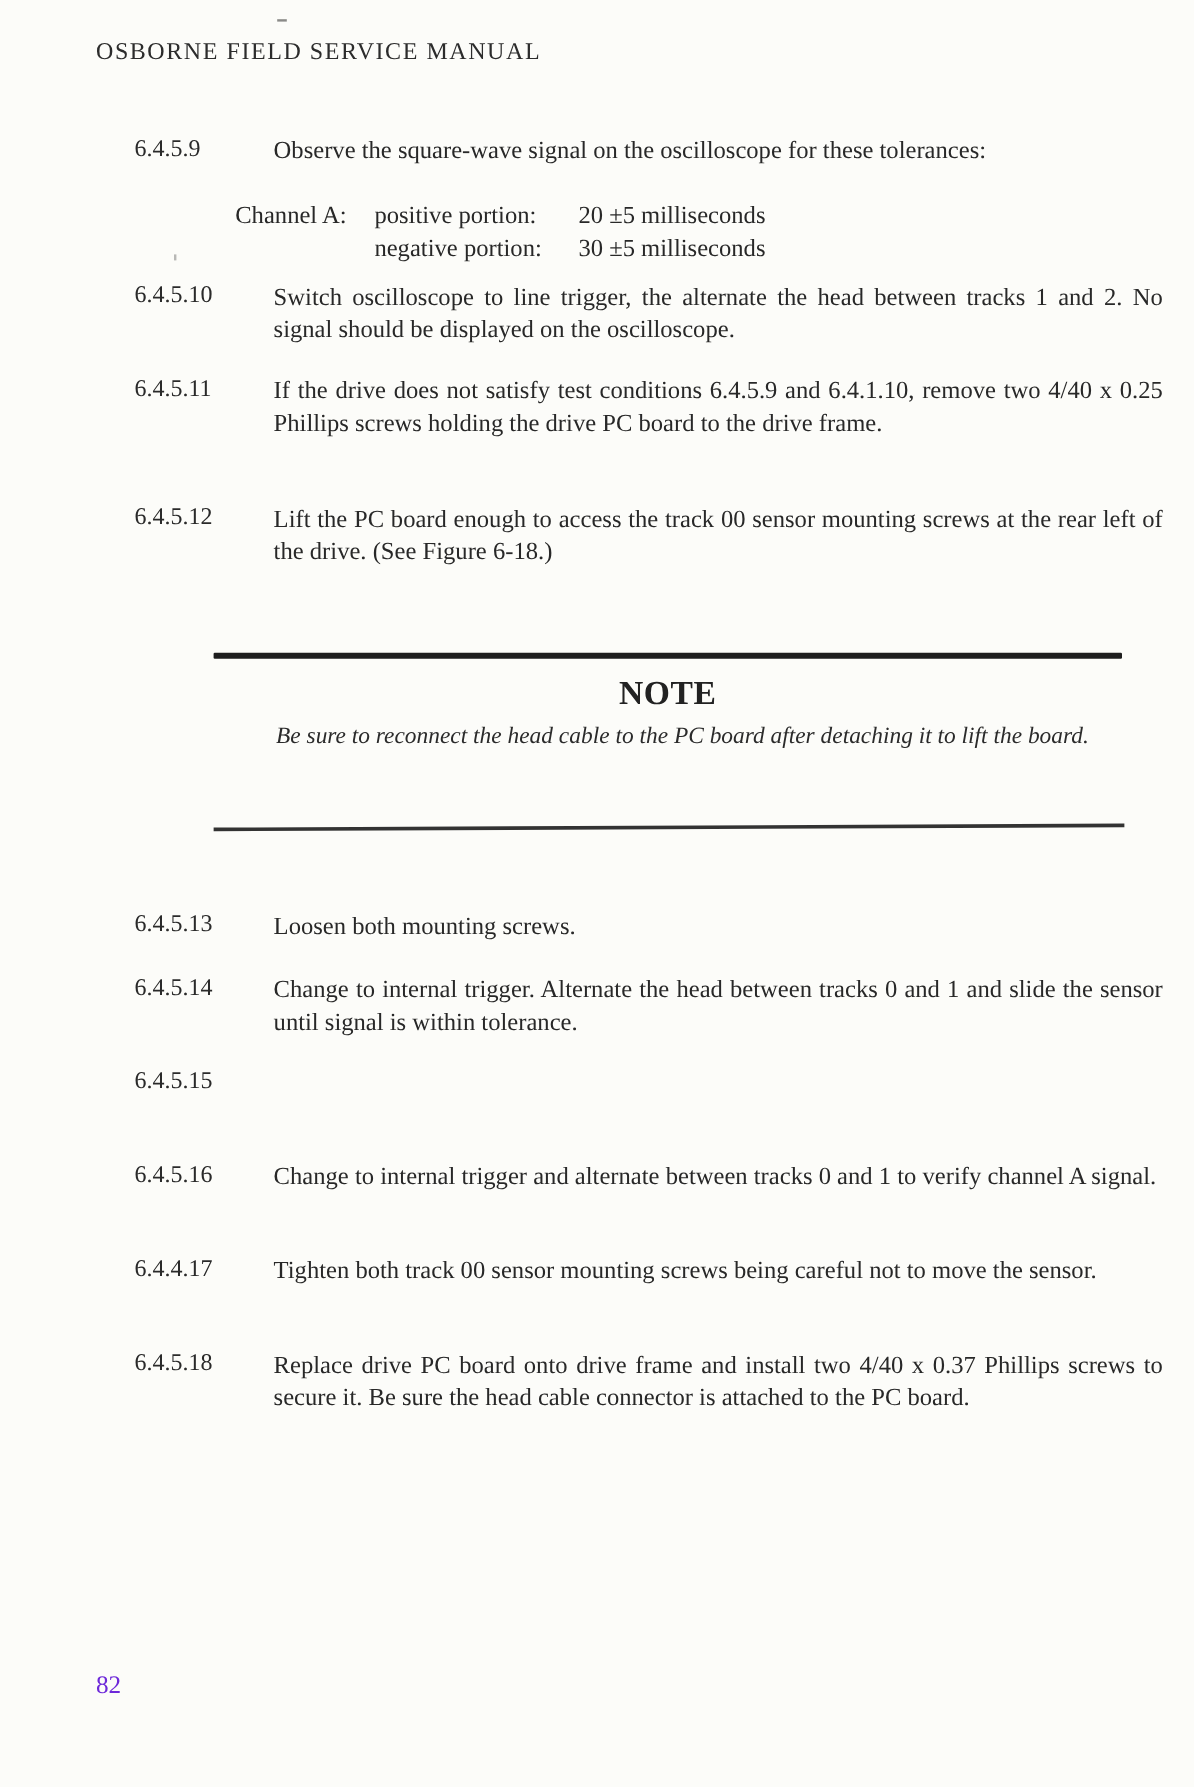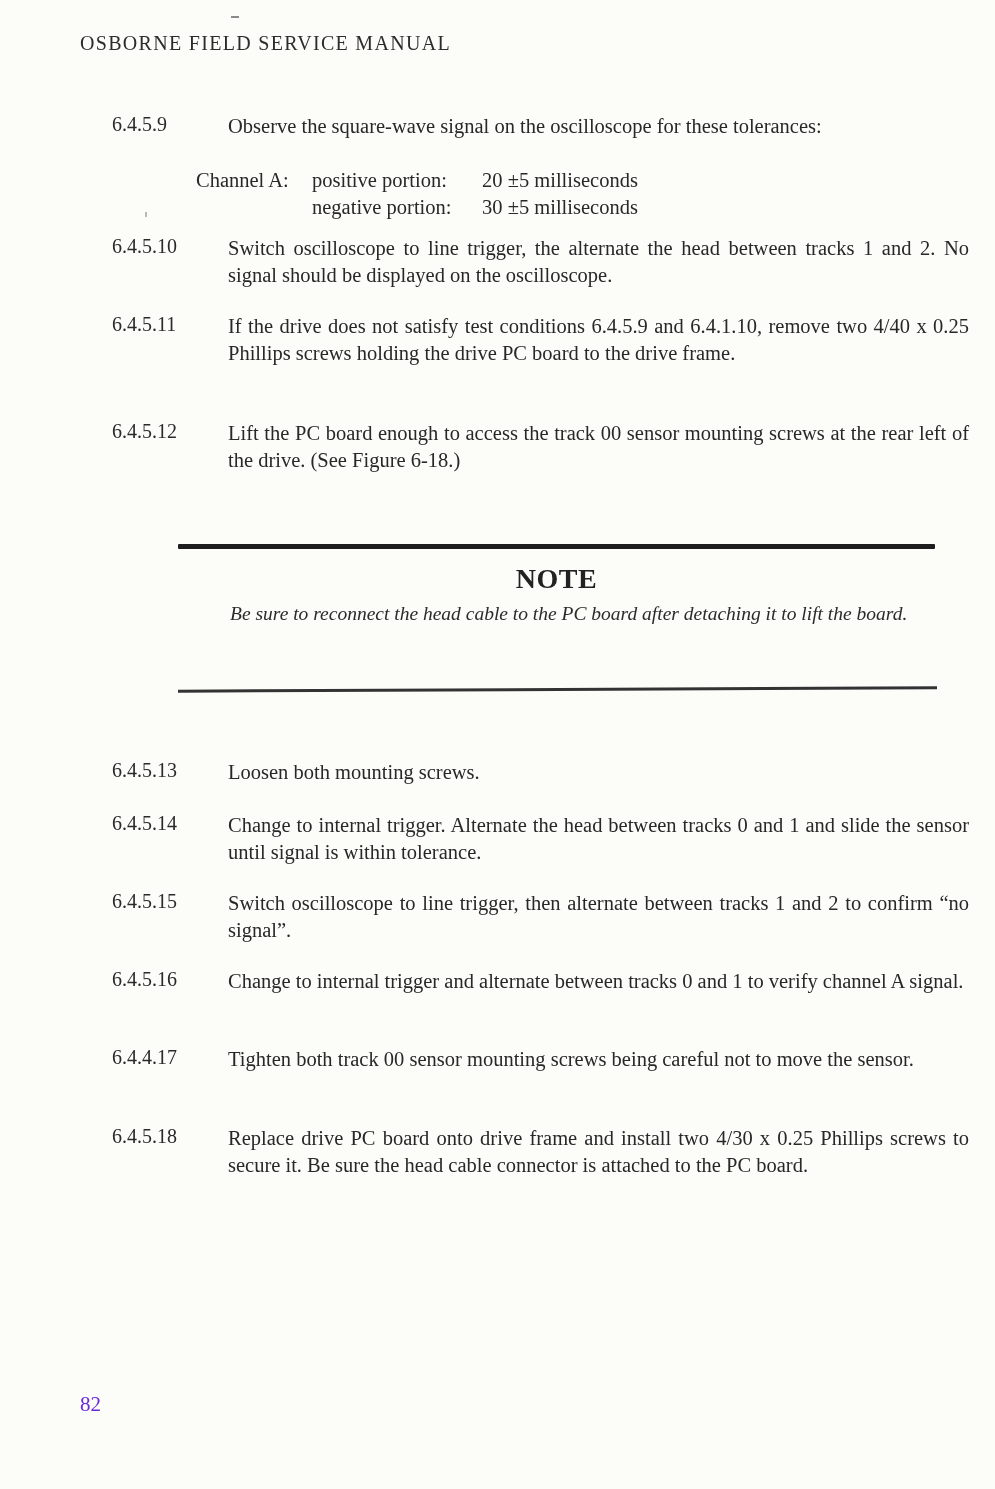--- a/index.html
+++ b/index.html
@@ -159,36 +159,35 @@
     <div class="body">Loosen both mounting screws.</div>
   </section>
 
   <section class="step" style="top:812px">
     <span class="num">6.4.5.14</span>
     <div class="body">Change to internal trigger. Alternate the head between tracks 0 and 1 and slide the sensor until signal is within tolerance.</div>
   </section>
 
   <section class="step" style="top:890px">
     <span class="num">6.4.5.15</span>
-    <div class="body">Switch oscilloscope to line trigger, then alternate between tracks 1 and 2 to confirm “no signal”.</div>
   </section>
 
   <section class="step" style="top:968px">
     <span class="num">6.4.5.16</span>
     <div class="body">Change to internal trigger and alternate between tracks 0 and 1 to verify channel A signal.</div>
   </section>
 
   <section class="step" style="top:1046px">
     <span class="num">6.4.4.17</span>
     <div class="body">Tighten both track 00 sensor mounting screws being careful not to move the sensor.</div>
   </section>
 
   <section class="step" style="top:1125px">
     <span class="num">6.4.5.18</span>
-    <div class="body">Replace drive PC board onto drive frame and install two 4/30 x 0.25 Phillips screws to secure it. Be sure the head cable connector is attached to the PC board.</div>
+    <div class="body">Replace drive PC board onto drive frame and install two 4/40 x 0.37 Phillips screws to secure it. Be sure the head cable connector is attached to the PC board.</div>
   </section>
 
   <div class="page-number">82</div>
 
   <div class="speck" style="left:231px; top:16px; width:8px; height:2px;"></div>
   <div class="speck" style="left:145px; top:212px; width:2px; height:5px; opacity:.6;"></div>
 
 </div>
 
 </body></html>

